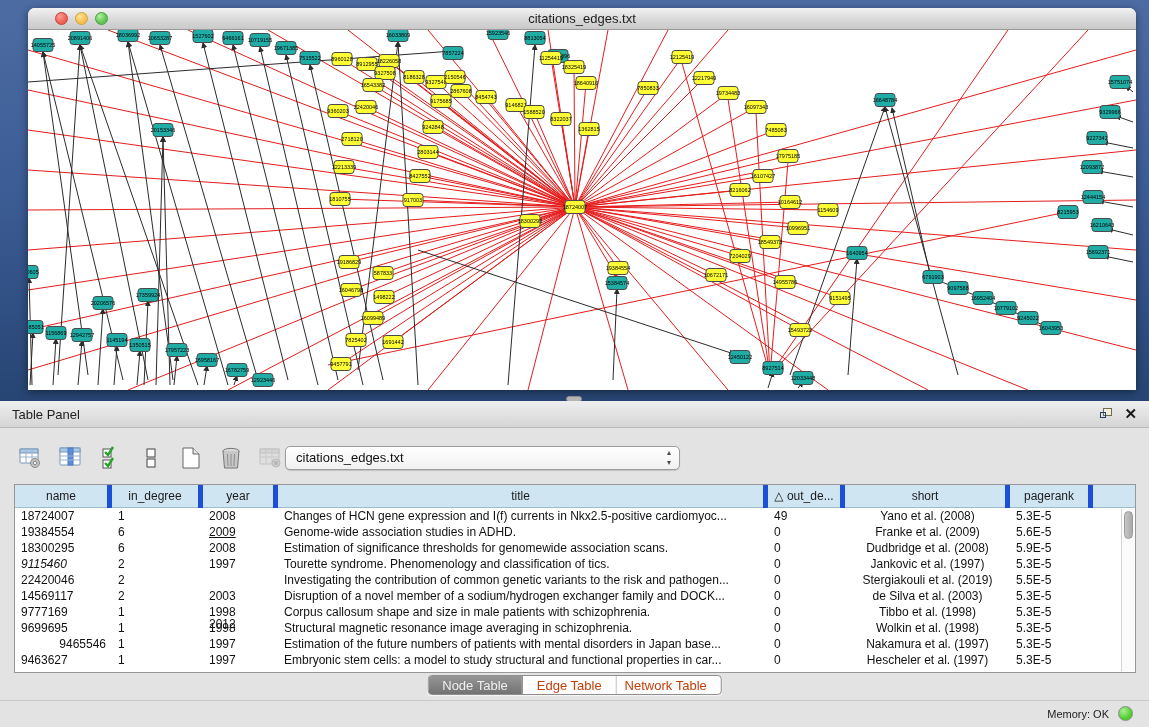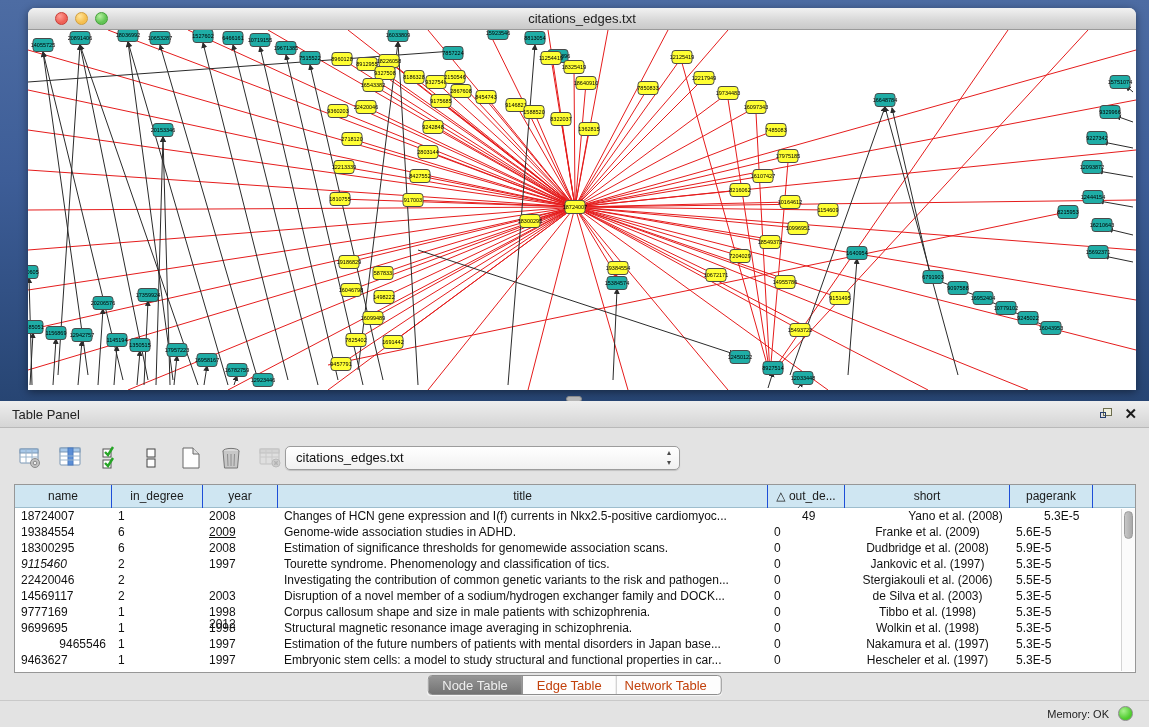--- a/index.html
+++ b/index.html
@@ -41,21 +41,21 @@
 
   .combo { position:absolute; left:285px; top:45px; width:395px; height:24px; background:linear-gradient(180deg,#ffffff,#f1f1f1);
     border:1px solid #9c9c9c; border-radius:5px; box-shadow:0 1px 1px rgba(0,0,0,.15);
     font-size:13px; color:#111; line-height:22px; padding-left:10px; }
   .combo .arrows { position:absolute; right:8px; top:1px; font-size:8px; line-height:10px; color:#4a4a4a; text-align:center; }
 
   #table-box { position:absolute; left:14px; top:83px; width:1122px; height:189px;
     background:#fff; border:1px solid #979797; overflow:hidden; }
   .thead { display:flex; height:23px; background:#cfe6f2; border-bottom:1px solid #9dbdcd; }
   .th { height:23px; line-height:22px; text-align:center; font-size:12px; color:#1b1b1b;
-    border-right:1px solid #1d4ed8; overflow:hidden; white-space:nowrap; }
+    border-right:5px solid #1d4ed8; overflow:hidden; white-space:nowrap; }
   .tbody { position:relative; }
   .tr { display:flex; height:16px; }
   .td { height:16px; line-height:16px; font-size:12px; color:#111; padding:0 6px;
     overflow:hidden; white-space:nowrap; }
   .td.center { text-align:center; }
   .vscroll { position:absolute; right:0; top:24px; bottom:1px; width:14px; background:#fbfbfb; border-left:1px solid #d4d4d4; }
   .vscroll .thumb { position:absolute; left:2px; top:2px; width:9px; height:28px; border-radius:5px;
     background:linear-gradient(90deg,#c7c7c7,#a9a9a9); border:1px solid #9b9b9b; }
 
   .tabs { position:absolute; left:50%; transform:translateX(-50%); top:274px; height:20px; display:flex;
@@ -753,21 +753,21 @@
         <div class="th" style="width: 77px;">△ out_de...</div>
         <div class="th" style="width: 165px;">short</div>
         <div class="th" style="width: 83px;">pagerank</div>
       </div>
     <div class="tbody">
         <div class="tr">
           <div class="td left" style="width: 97px;">18724007</div>
           <div class="td left" style="width: 91px;">1</div>
           <div class="td left" style="width: 75px;">2008</div>
           <div class="td left" style="width: 490px;">Changes of HCN gene expression and I(f) currents in Nkx2.5-positive cardiomyoc...</div>
-          <div class="td left" style="width: 77px; margin-left: 28px;">49</div>
+          <div class="td left" style="width: 77px;">49</div>
           <div class="td center" style="width: 165px;">Yano et al. (2008)</div>
           <div class="td left" style="width: 83px;">5.3E-5</div>
         </div>
         <div class="tr">
           <div class="td left" style="width: 97px;">19384554</div>
           <div class="td left" style="width: 91px;">6</div>
           <div class="td left" style="width: 75px; text-decoration: underline;">2009</div>
           <div class="td left" style="width: 490px;">Genome-wide association studies in ADHD.</div>
           <div class="td left" style="width: 77px;">0</div>
           <div class="td center" style="width: 165px;">Franke et al. (2009)</div>
@@ -790,21 +790,21 @@
           <div class="td left" style="width: 77px;">0</div>
           <div class="td center" style="width: 165px;">Jankovic et al. (1997)</div>
           <div class="td left" style="width: 83px;">5.3E-5</div>
         </div>
         <div class="tr">
           <div class="td left" style="width: 97px;">22420046</div>
           <div class="td left" style="width: 91px;">2</div>
           <div class="td left" style="width: 75px; margin-top: 44px;">2012</div>
           <div class="td left" style="width: 490px;">Investigating the contribution of common genetic variants to the risk and pathogen...</div>
           <div class="td left" style="width: 77px;">0</div>
-          <div class="td center" style="width: 165px;">Stergiakouli et al. (2006)</div>
+          <div class="td center" style="width: 165px;">Stergiakouli et al. (2019)</div>
           <div class="td left" style="width: 83px;">5.5E-5</div>
         </div>
         <div class="tr">
           <div class="td left" style="width: 97px;">14569117</div>
           <div class="td left" style="width: 91px;">2</div>
           <div class="td left" style="width: 75px;">2003</div>
           <div class="td left" style="width: 490px;">Disruption of a novel member of a sodium/hydrogen exchanger family and DOCK...</div>
           <div class="td left" style="width: 77px;">0</div>
           <div class="td center" style="width: 165px;">de Silva et al. (2003)</div>
           <div class="td left" style="width: 83px;">5.3E-5</div>

